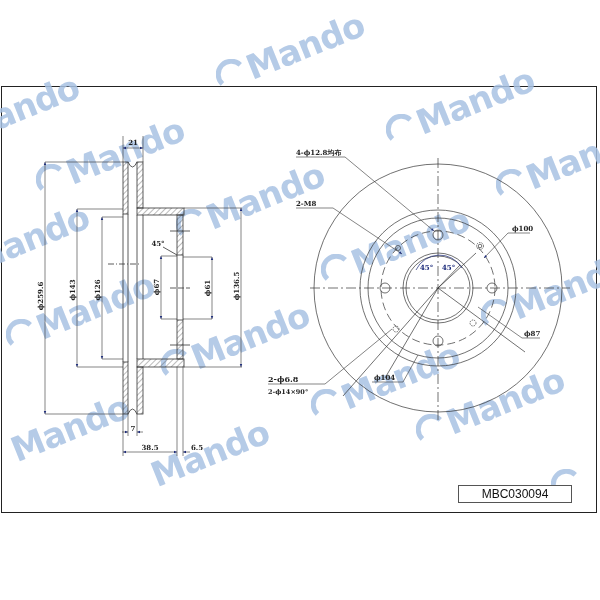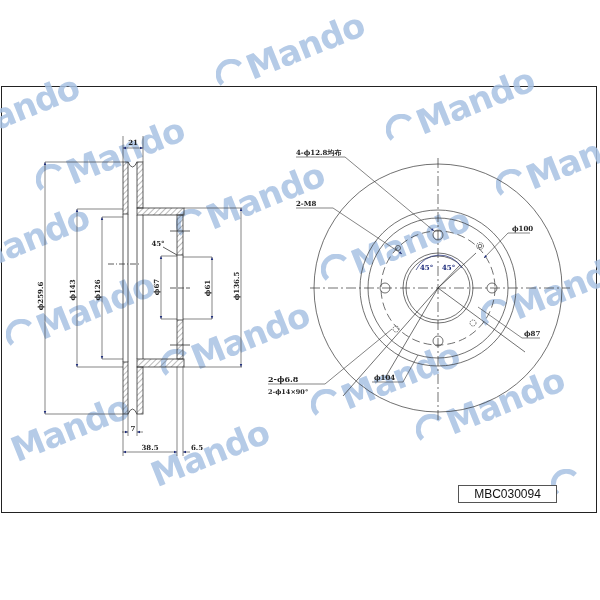--- a/index.html
+++ b/index.html
@@ -1,21 +1,21 @@
 <!DOCTYPE html>
 <html><head>
   <meta charset="utf-8">
   <style>
     html, body { margin: 0; padding: 0; background: #ffffff; }
     body { width: 600px; height: 600px; position: relative; overflow: hidden; font-family: "DejaVu Serif", serif; }
     #canvas { position: absolute; left: 0; top: 0; width: 600px; height: 600px; }
     .frame { position: absolute; left: 1px; top: 86px; width: 596px; height: 427px; border: 1.5px solid #222; box-sizing: border-box; }
     .watermark { position: absolute; font-family: "DejaVu Sans", sans-serif; font-weight: bold; color: #a9c2e3; opacity: 0.85; transform-origin: left bottom; white-space: nowrap; letter-spacing: -1px; pointer-events: none; }
     .watermark .wm-logo { display: inline-block; width: 0.9em; height: 0.9em; border-radius: 50%; border: 0.16em solid #a9c2e3; border-right-color: transparent; border-bottom-color: transparent; box-sizing: border-box; margin-right: 2px; vertical-align: -0.05em; transform: rotate(20deg); }
-    .part-label { position: absolute; left: 458px; top: 485px; width: 99px; height: 18px; border: 1px solid #555; background: #fff; box-sizing: border-box; font-family: "Liberation Sans", sans-serif; font-size: 12px; line-height: 16px; text-align: center; color: #111; }
+    .part-label { position: absolute; left: 458px; top: 485px; width: 114px; height: 18px; border: 1px solid #555; background: #fff; box-sizing: border-box; font-family: "Liberation Sans", sans-serif; font-size: 12px; line-height: 16px; text-align: center; color: #111; }
     .dimtext { font-family: "DejaVu Serif", serif; font-size: 7px; font-weight: bold; fill: #222; }
     .dimtext-blue { font-family: "DejaVu Serif", serif; font-size: 7px; font-weight: bold; fill: #1b2a7a; }
   </style>
 </head>
 <body>
 
 <div class="frame"></div>
 
 <div class="watermark" style="left:-30px;top:110px;font-size:34px;transform:rotate(-22deg);"><span>Mando</span></div>
 <div class="watermark" style="left:225px;top:60px;font-size:34px;transform:rotate(-22deg);"><span class="wm-logo"></span><span>Mando</span></div>

